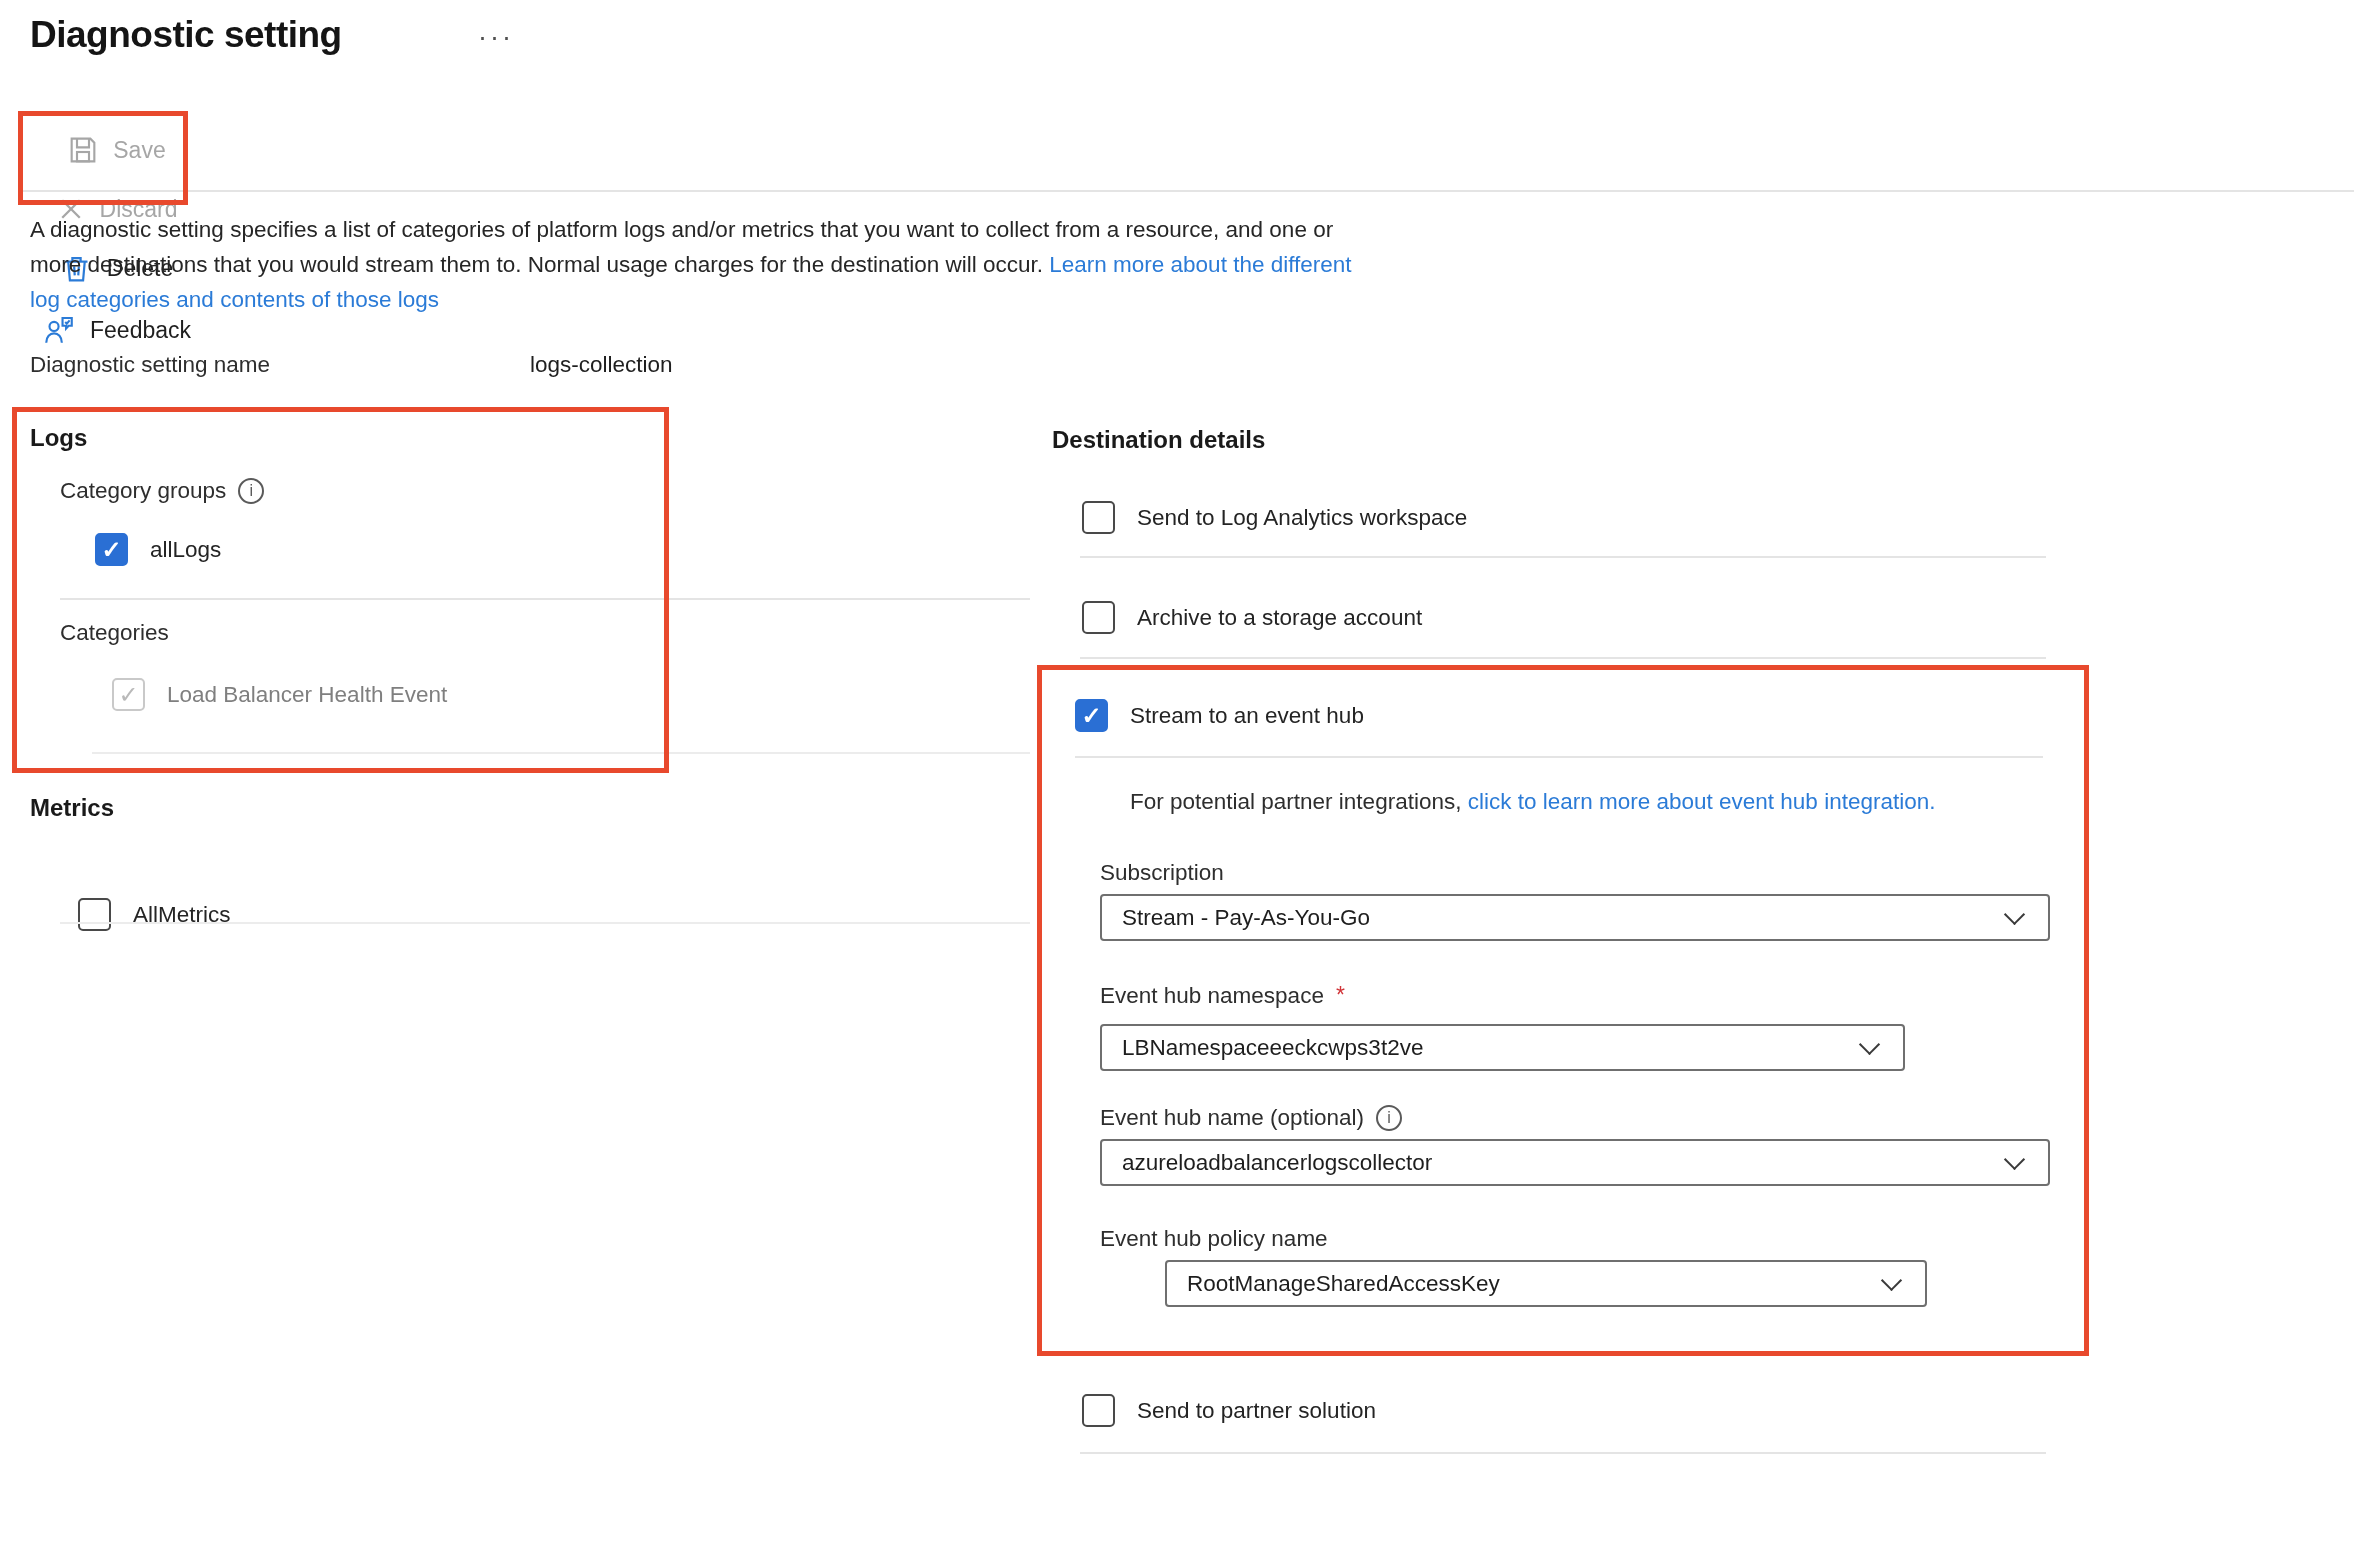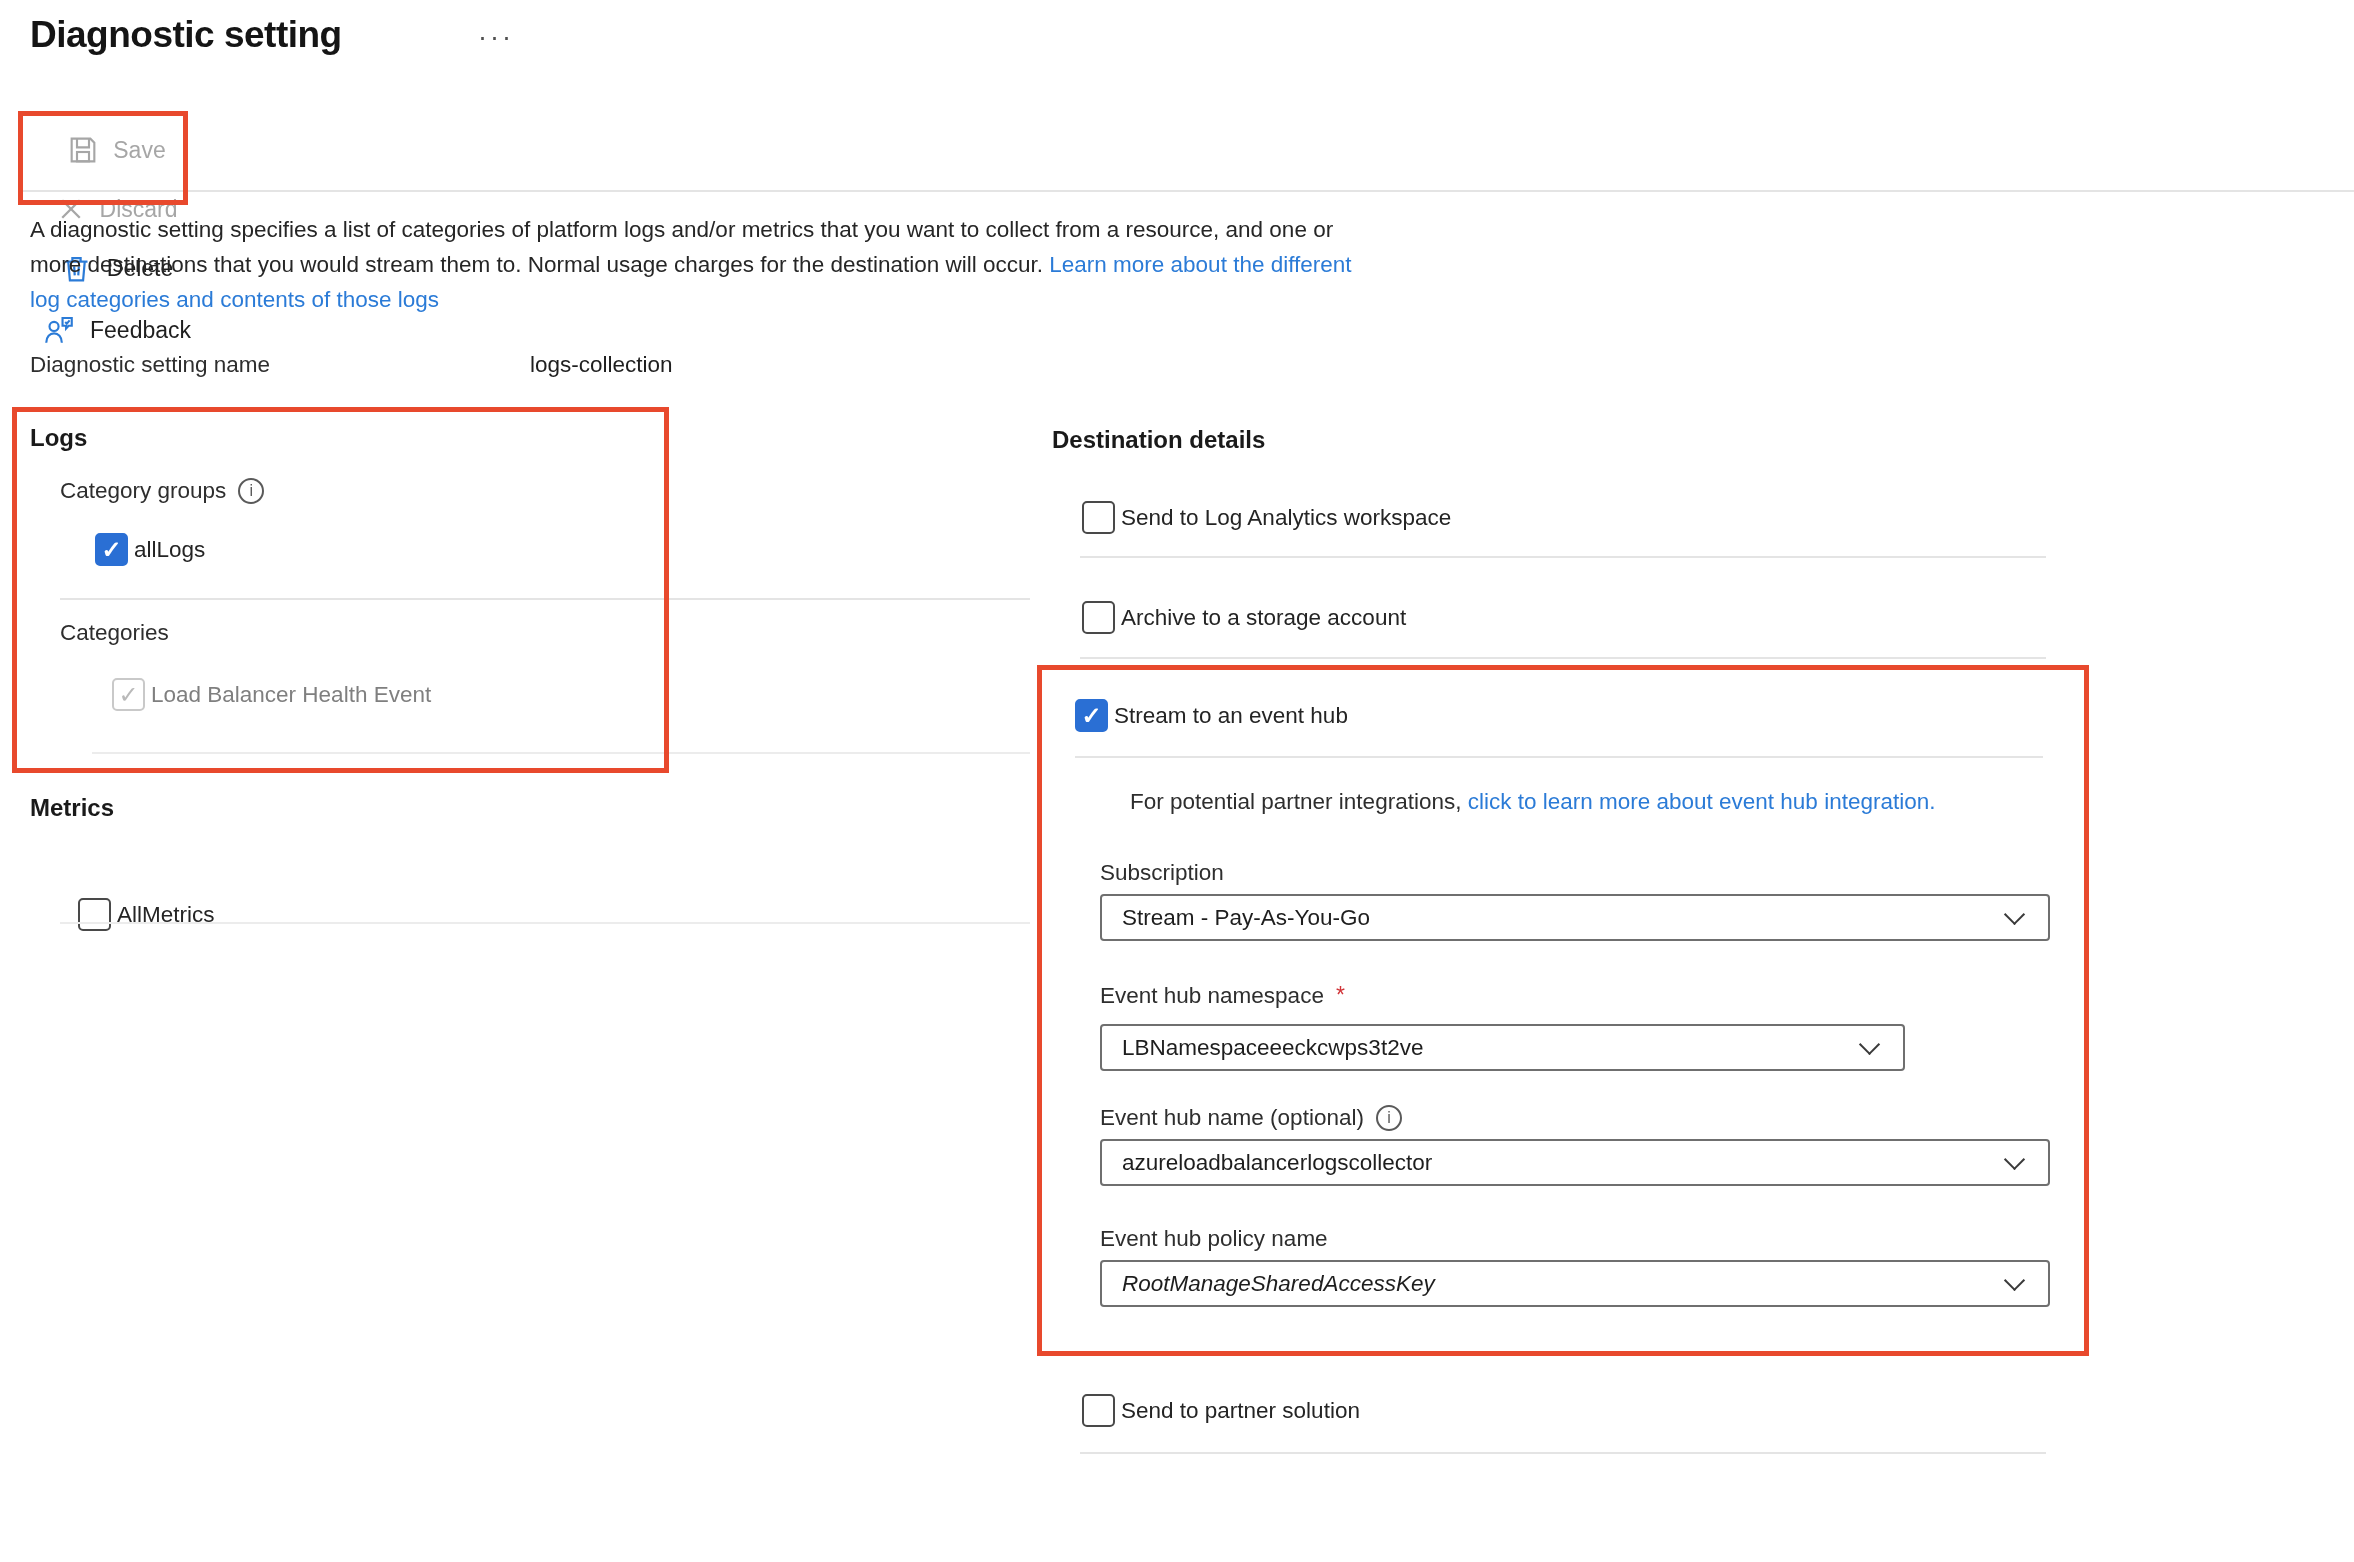--- a/index.html
+++ b/index.html
@@ -13,21 +13,21 @@
   .toolbar{display:flex;align-items:center;gap:28px;flex-direction:column;}
   .tb-btn{display:flex;align-items:center;gap:14px;font-size:23px;color:#1f1f1f;cursor:pointer;white-space:nowrap;}
   .tb-btn.disabled{color:#a6a6a6;}
   .rule{background:#e4e4e4;height:2px;}
   .rule-light{background:#ececec;height:2px;}
   .annot{border:5px solid #e8492d;pointer-events:none;z-index:9;box-sizing:border-box;}
   .intro{font-size:22.5px;line-height:35px;margin:0;color:#262626;}
   .link{color:#2b7bd7;text-decoration:none;cursor:pointer;}
   .label{font-size:22.5px;color:#2e2e2e;}
   .h2{font-size:24px;font-weight:700;color:#1a1a1a;}
-  .cbrow{display:flex;align-items:center;gap:6px;}
+  .cbrow{display:flex;align-items:center;gap:22px;}
   .cb{width:33px;height:33px;border:2.5px solid #494949;border-radius:5px;box-sizing:border-box;
       display:flex;align-items:center;justify-content:center;background:#fff;flex:0 0 auto;cursor:pointer;}
   .cb.checked{background:#2a6fd4;border-color:#2a6fd4;}
   .cb .tick{color:#ffffff;font-size:24px;font-weight:700;line-height:1;}
   .cb.disabled{border-color:#c9c9c9;cursor:default;}
   .cb.disabled .tick{color:#b9b9b9;font-weight:400;}
   .cb-label{font-size:22.5px;color:#242424;}
   .cb-label.disabled{color:#7f7f7f;}
   .info{display:inline-flex;width:26px;height:26px;border:2px solid #5a5a5a;border-radius:50%;
         align-items:center;justify-content:center;font-size:16px;color:#5a5a5a;box-sizing:border-box;flex:0 0 auto;}
@@ -186,21 +186,21 @@
   <span class="info">
       <span>i</span>
     </span>
 </div>
 <div class="abs select" style="left:1100px;top:1139px;width:950px;">
   <span>azureloadbalancerlogscollector</span>
   <span class="chev"></span>
 </div>
 
 <div class="abs label" style="left:1100px;top:1226px;">Event hub policy name</div>
-<div class="abs select" style="left:1100px;top:1260px;width:950px;font-style:italic;">
+<div class="abs select" style="left:1165px;top:1260px;width:762px;">
   <span>RootManageSharedAccessKey</span>
   <span class="chev"></span>
 </div>
 
 <div class="abs cbrow" style="left:1082px;top:1394px;">
   <span class="cb"></span>
   <span class="cb-label">Send to partner solution</span>
 </div>
 <div class="abs rule" style="left:1080px;top:1452px;width:966px;height:1.5px;"></div>
 

